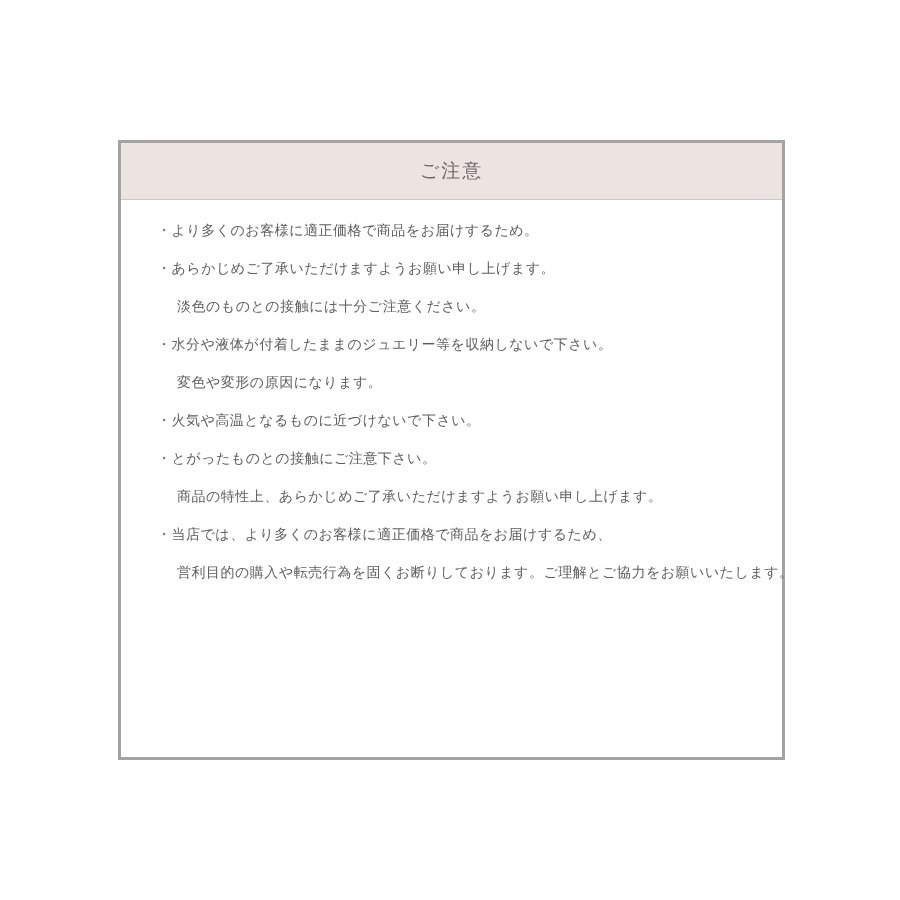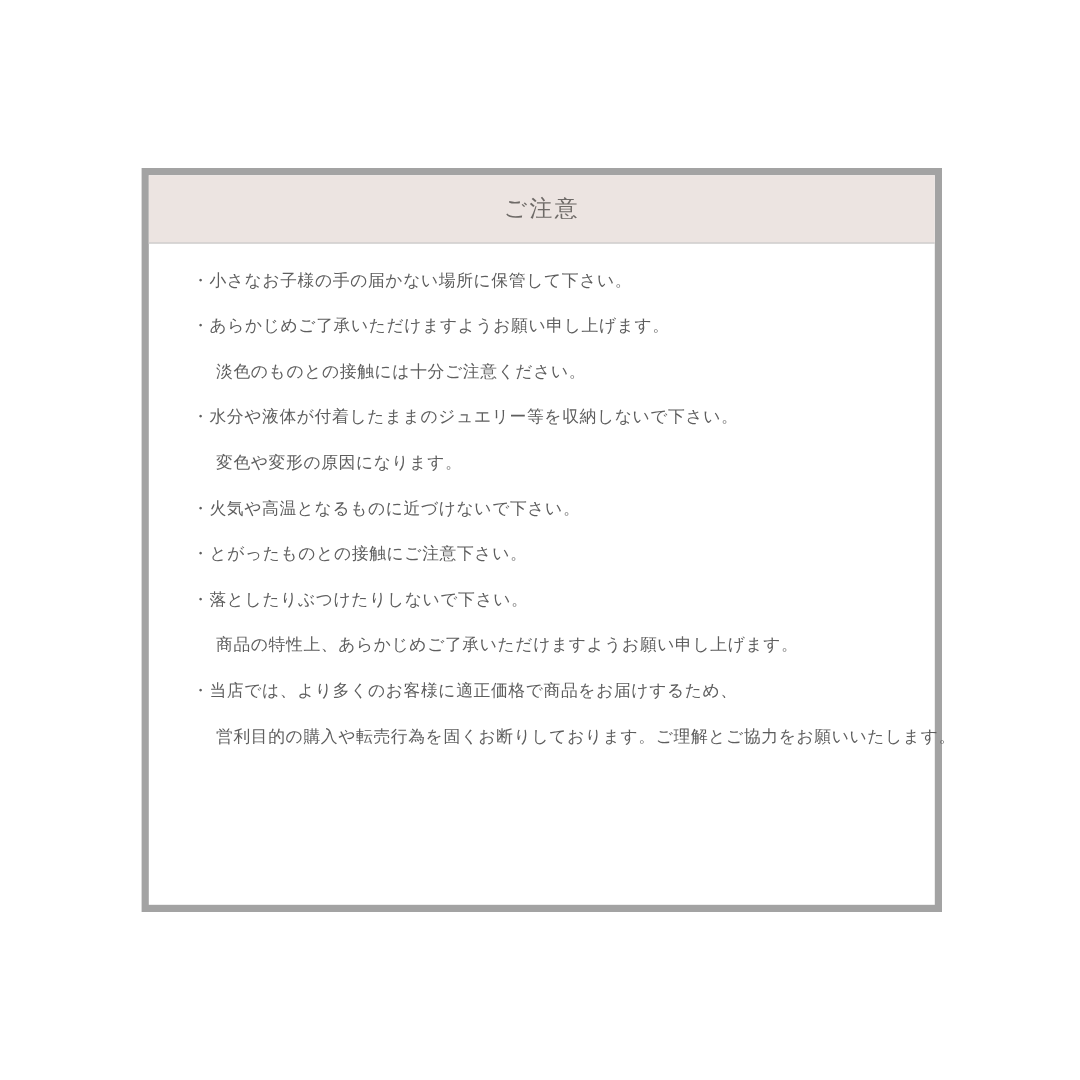--- a/index.html
+++ b/index.html
@@ -17,21 +17,21 @@
     background: #ffffff;
     overflow: hidden;
   }
   .notice-box {
     position: absolute;
     left: 118px;
     top: 140px;
     width: 667px;
     height: 620px;
     box-sizing: border-box;
-    border: 6px solid #a3a3a3;
+    border: 3px solid #a3a3a3;
     background: #ffffff;
   }
   .notice-header {
     box-sizing: border-box;
     width: 100%;
     height: 57px;
     background: #ece4e1;
     border-bottom: 1px solid #c9c9c9;
     display: flex;
     align-items: center;
@@ -66,43 +66,40 @@
 
 <div class="page">
   <div class="notice-box">
 
     <div class="notice-header">
       <span class="notice-title">ご注意</span>
     </div>
 
     <div class="notice-content">
       <div class="line">
-        <span class="bullet">・</span><span>小さなお子様の手の届かない場所に保管して下さい。</span>
+        <span class="bullet">・</span><span>より多くのお客様に適正価格で商品をお届けするため。</span>
       </div>
       <div class="line">
         <span class="bullet">・</span><span>あらかじめご了承いただけますようお願い申し上げます。</span>
       </div>
       <div class="line indent">
         <span>淡色のものとの接触には十分ご注意ください。</span>
       </div>
       <div class="line">
         <span class="bullet">・</span><span>水分や液体が付着したままのジュエリー等を収納しないで下さい。</span>
       </div>
       <div class="line indent">
         <span>変色や変形の原因になります。</span>
       </div>
       <div class="line">
         <span class="bullet">・</span><span>火気や高温となるものに近づけないで下さい。</span>
       </div>
       <div class="line">
         <span class="bullet">・</span><span>とがったものとの接触にご注意下さい。</span>
       </div>
-      <div class="line">
-        <span class="bullet">・</span><span>落としたりぶつけたりしないで下さい。</span>
-      </div>
       <div class="line indent">
         <span>商品の特性上、あらかじめご了承いただけますようお願い申し上げます。</span>
       </div>
       <div class="line">
         <span class="bullet">・</span><span>当店では、より多くのお客様に適正価格で商品をお届けするため、</span>
       </div>
       <div class="line indent">
         <span>営利目的の購入や転売行為を固くお断りしております。ご理解とご協力をお願いいたします。</span>
       </div>
     </div>

